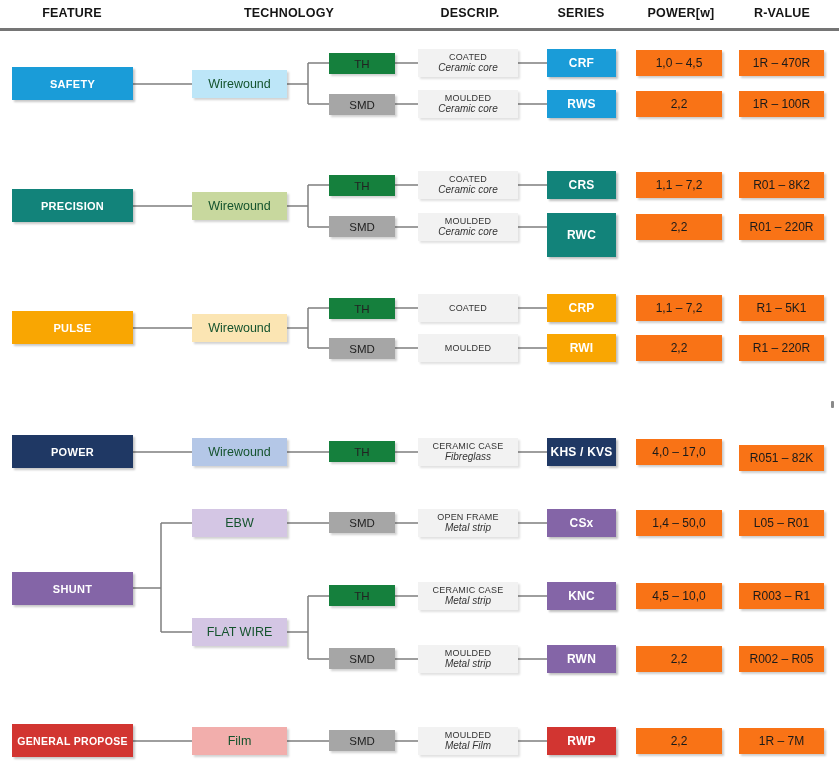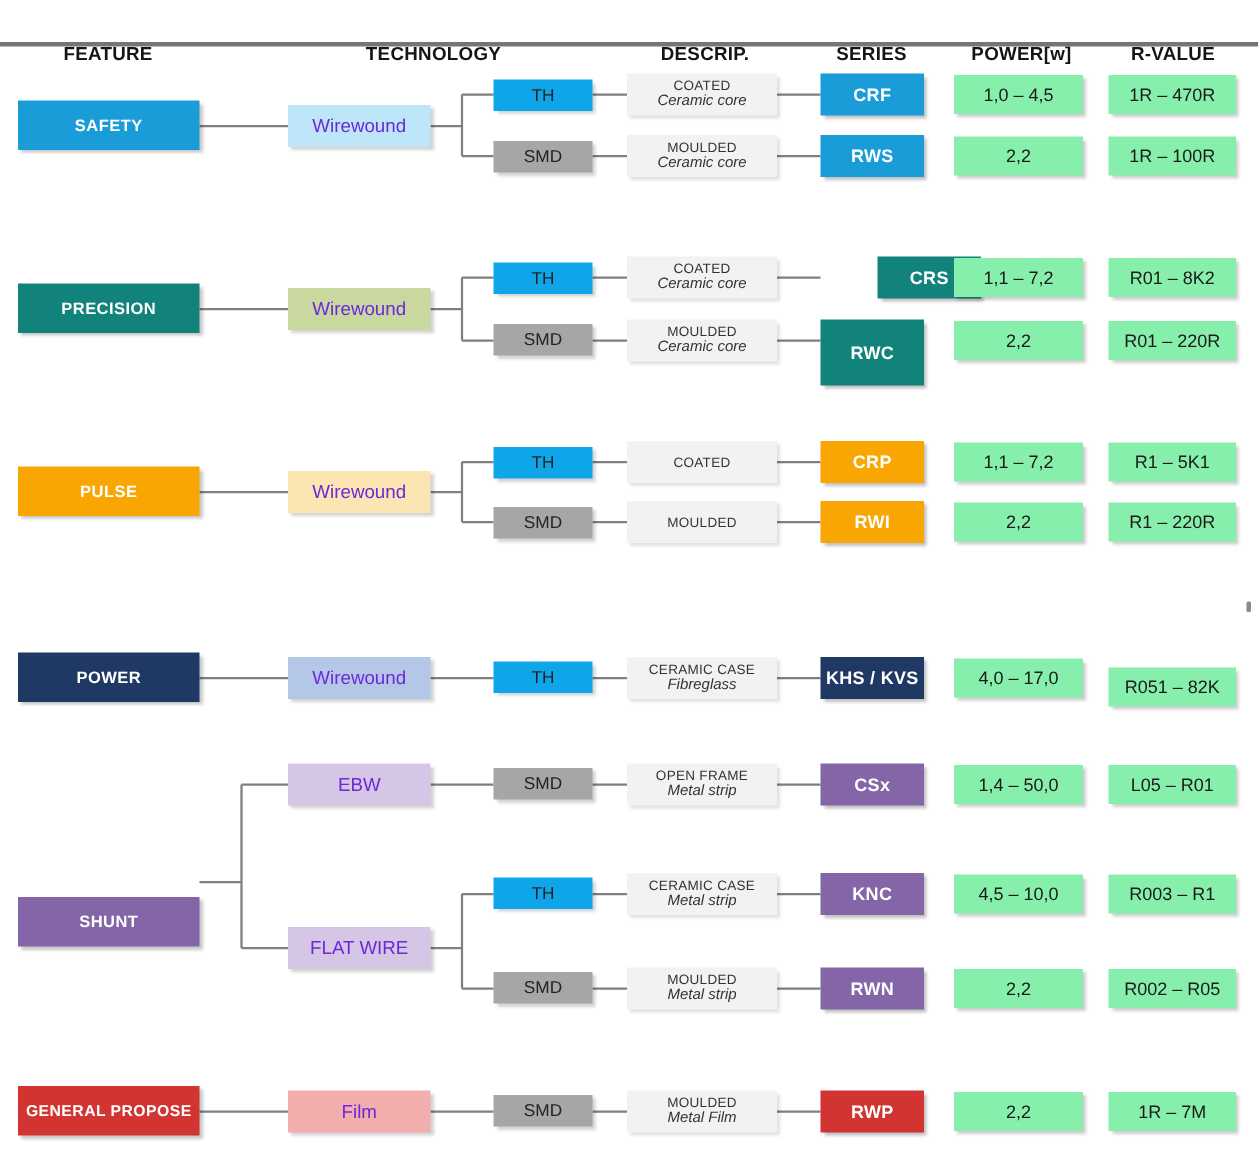--- a/index.html
+++ b/index.html
@@ -2,60 +2,60 @@
 <html><head>
 <meta charset="utf-8">
 <style>
   html,body{margin:0;padding:0;background:#fff;}
   #stage{
     position:relative;width:839px;height:767px;background:#fff;overflow:hidden;
     font-family:"Liberation Sans","DejaVu Sans",sans-serif;
   }
   .hdr{
     position:absolute;top:4px;height:18px;line-height:18px;text-align:center;
-    font-weight:bold;font-size:12.5px;color:#151515;letter-spacing:.2px;margin-top:23px;
+    font-weight:bold;font-size:12.5px;color:#151515;letter-spacing:.2px;
   }
   #hdr-rule{position:absolute;left:0;top:28px;width:839px;height:3px;background:#757575;}
   .bx{
     position:absolute;display:flex;align-items:center;justify-content:center;
     box-sizing:border-box;
   }
   .feat{
     color:#fff;font-weight:bold;font-size:11px;letter-spacing:.3px;
     box-shadow:2px 2px 2px rgba(0,0,0,.22);
   }
   .tech{
-    font-size:12.5px;color:#6d28d9;
+    font-size:12.5px;color:#14532d;
     box-shadow:2px 2px 2px rgba(0,0,0,.18);
   }
   .mount{
     font-size:11.5px;color:#222;
     box-shadow:2px 2px 2px rgba(0,0,0,.18);
   }
   .desc{
     background:#F2F2F2;flex-direction:column;line-height:1.2;
     box-shadow:2px 2px 2px rgba(0,0,0,.12);
   }
   .desc .l1{font-size:9px;color:#333;letter-spacing:.2px;}
   .desc .l2{font-size:10px;color:#333;font-style:italic;}
   .series{
     color:#fff;font-weight:bold;font-size:12px;letter-spacing:.2px;
     box-shadow:2px 2px 2px rgba(0,0,0,.25);
   }
   .val{
-    background:#86efac;font-size:12px;color:#1a1a1a;
+    background:#f97316;font-size:12px;color:#1a1a1a;
     box-shadow:2px 2px 2px rgba(0,0,0,.2);
   }
   .bg-safety{background:#1A9CD8}.bg-safety-l{background:#BDE6F8}
   .bg-precision{background:#12837A}.bg-precision-l{background:#C8D89E}
   .bg-pulse{background:#F9A602}.bg-pulse-l{background:#FBE5B3}
   .bg-power{background:#1F3864}.bg-power-l{background:#B4C7E7}
   .bg-shunt{background:#8465A7}.bg-shunt-l{background:#D4C6E4}
   .bg-gp{background:#D23531}.bg-gp-l{background:#F2AEAC}
-  .bg-th{background:#0ea5e9}.bg-smd{background:#A6A6A6}
+  .bg-th{background:#15803d}.bg-smd{background:#A6A6A6}
   #connectors{position:absolute;left:0;top:0;}
   #stray-mark{position:absolute;left:831px;top:401px;width:3px;height:7px;background:#8a8a8a;border-radius:1px;}
 </style>
 </head>
 <body>
 
 <div id="stage">
 
   <div class="hdr" style="left:22px;width:100px;">FEATURE</div>
   <div class="hdr" style="left:239px;width:100px;">TECHNOLOGY</div>
@@ -105,21 +105,21 @@
     <div class="bx mount bg-th" style="left:329px;top:175px;width:66px;height:21px;">TH</div>
     <div class="bx mount bg-smd" style="left:329px;top:216px;width:66px;height:21px;">SMD</div>
     <div class="bx desc" style="left:418px;top:171px;width:100px;height:28px;">
       <span class="l1">COATED</span>
       <span class="l2">Ceramic core</span>
     </div>
     <div class="bx desc" style="left:418px;top:213px;width:100px;height:28px;">
       <span class="l1">MOULDED</span>
       <span class="l2">Ceramic core</span>
     </div>
-    <div class="bx series bg-precision" style="left:547px;top:171px;width:69px;height:28px;margin-left:38px;">CRS</div>
+    <div class="bx series bg-precision" style="left:547px;top:171px;width:69px;height:28px;">CRS</div>
     <div class="bx series bg-precision" style="left:547px;top:213px;width:69px;height:44px;">RWC</div>
     <div class="bx val" style="left:636px;top:172px;width:86px;height:26px;">1,1 – 7,2</div>
     <div class="bx val" style="left:636px;top:214px;width:86px;height:26px;">2,2</div>
     <div class="bx val" style="left:739px;top:172px;width:85px;height:26px;">R01 – 8K2</div>
     <div class="bx val" style="left:739px;top:214px;width:85px;height:26px;">R01 – 220R</div>
   </div>
 
   <div>
     <div class="bx feat bg-pulse" style="left:12px;top:311px;width:121px;height:33px;">PULSE</div>
     <div class="bx tech bg-pulse-l" style="left:192px;top:314px;width:95px;height:28px;">Wirewound</div>
@@ -148,21 +148,21 @@
     <div class="bx desc" style="left:418px;top:438px;width:100px;height:28px;">
       <span class="l1">CERAMIC CASE</span>
       <span class="l2">Fibreglass</span>
     </div>
     <div class="bx series bg-power" style="left:547px;top:438px;width:69px;height:28px;">KHS / KVS</div>
     <div class="bx val" style="left:636px;top:439px;width:86px;height:26px;">4,0 – 17,0</div>
     <div class="bx val" style="left:739px;top:445px;width:85px;height:26px;">R051 – 82K</div>
   </div>
 
   <div>
-    <div class="bx feat bg-shunt" style="left:12px;top:598px;width:121px;height:33px;">SHUNT</div>
+    <div class="bx feat bg-shunt" style="left:12px;top:572px;width:121px;height:33px;">SHUNT</div>
     <div class="bx tech bg-shunt-l" style="left:192px;top:509px;width:95px;height:28px;">EBW</div>
     <div class="bx tech bg-shunt-l" style="left:192px;top:618px;width:95px;height:28px;">FLAT WIRE</div>
     <div class="bx mount bg-smd" style="left:329px;top:512px;width:66px;height:21px;">SMD</div>
     <div class="bx mount bg-th" style="left:329px;top:585px;width:66px;height:21px;">TH</div>
     <div class="bx mount bg-smd" style="left:329px;top:648px;width:66px;height:21px;">SMD</div>
     <div class="bx desc" style="left:418px;top:509px;width:100px;height:28px;">
       <span class="l1">OPEN FRAME</span>
       <span class="l2">Metal strip</span>
     </div>
     <div class="bx desc" style="left:418px;top:582px;width:100px;height:28px;">

